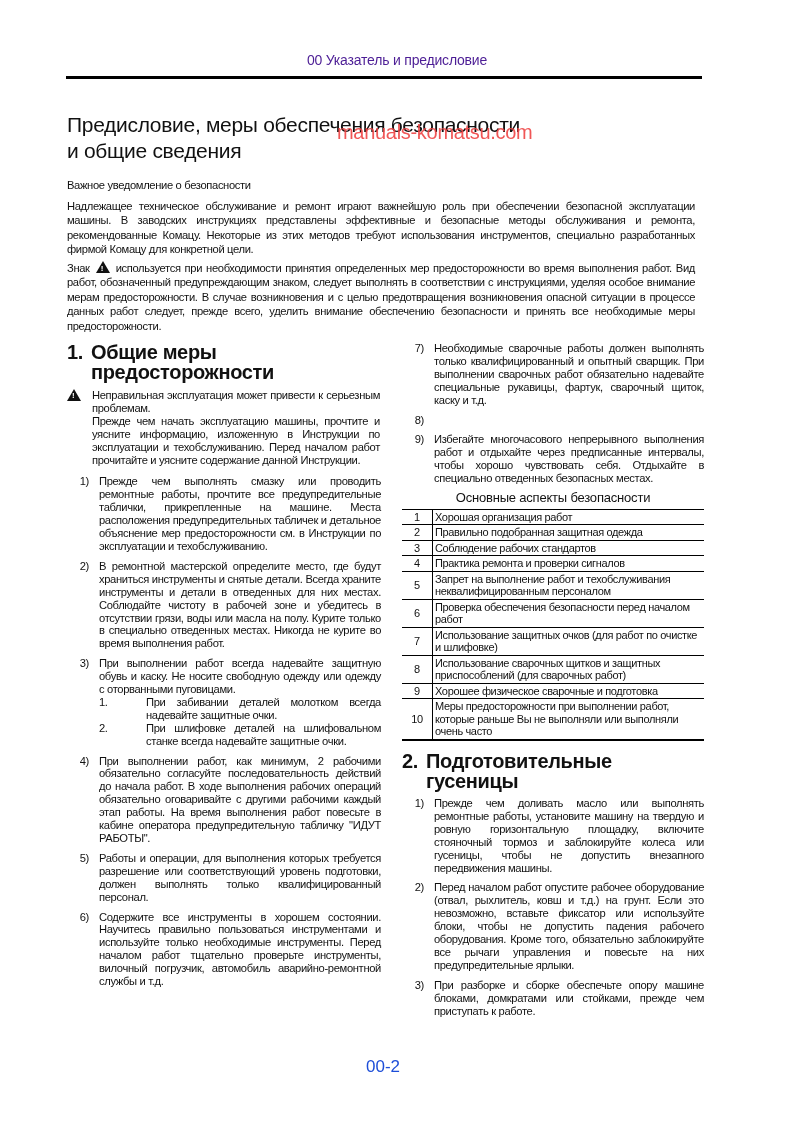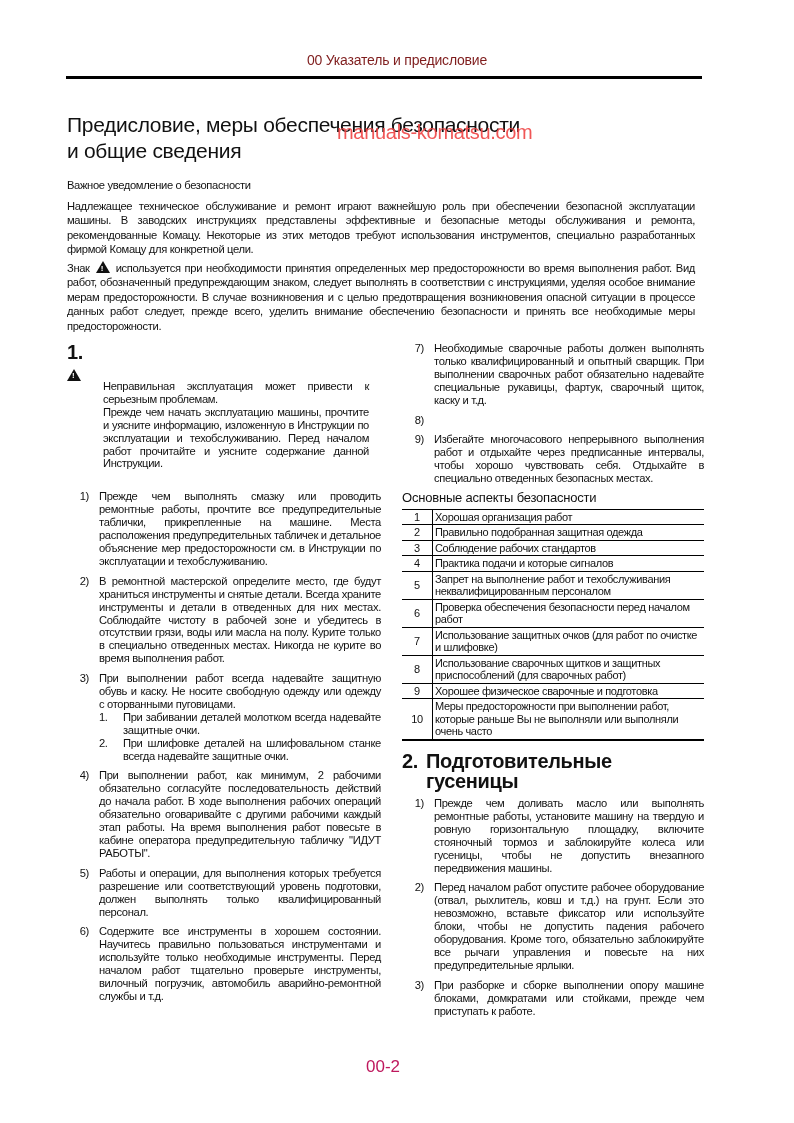--- a/index.html
+++ b/index.html
@@ -1,19 +1,19 @@
 <!DOCTYPE html>
 <html><head>
 <meta charset="utf-8">
 <style>
   html, body { margin: 0; padding: 0; background: #ffffff; }
   body { width: 794px; height: 1123px; position: relative; overflow: hidden;
          font-family: "Liberation Sans", sans-serif; color: #111; }
   .running-head { position: absolute; left: 0; width: 794px; top: 52px; text-align: center;
-                  font-size: 14px; letter-spacing: -0.2px; color: #7f1d1d; }
+                  font-size: 14px; letter-spacing: -0.2px; color: #4c1d95; }
   .head-rule { position: absolute; left: 66px; width: 636px; top: 76px; height: 3px; background: #000; }
   .title { position: absolute; left: 67px; top: 112px; width: 640px; font-size: 21px; font-weight: normal;
            line-height: 26px; letter-spacing: -0.3px; margin: 0; }
   .watermark { position: absolute; left: 337px; top: 121px; font-size: 20px; color: #ef4444;
                letter-spacing: -0.3px; opacity: 0.9; }
   .intro { position: absolute; left: 67px; top: 178px; width: 636px; font-size: 11.2px; line-height: 14.5px;
            letter-spacing: -0.35px; }
   .intro p { margin: 0 8px 4px 0; text-align: justify; }
   .intro .notice { margin-bottom: 6px; }
   .warn-tri { display: inline-block; width: 0; height: 0; border-left: 7px solid transparent;
@@ -23,36 +23,36 @@
 
   .col-left { position: absolute; left: 67px; top: 342px; width: 314px; font-size: 11.2px; line-height: 12.9px;
               letter-spacing: -0.35px; }
   .col-right { position: absolute; left: 402px; top: 342px; width: 302px; font-size: 11.2px; line-height: 12.9px;
                letter-spacing: -0.35px; }
   .sec-title { font-size: 20px; font-weight: bold; line-height: 20px; margin: 0 0 6px 0; display: flex; }
   .sec-num { width: 24px; flex: none; }
   .warn-block { display: flex; margin-bottom: 8px; }
   .warn-block .tri-col { width: 24px; flex: none; padding-top: 1px; }
   .warn-block .warn-tri { margin: 0; }
-  .warn-block p { margin: 12px; text-align: justify; }
+  .warn-block p { margin: 1px; text-align: justify; }
   .item { display: flex; margin: 0 0 7px 0; }
   .item .num { width: 32px; text-align: right; padding-right: 10px; flex: none; box-sizing: border-box; padding-left: 10px; }
   .item .txt { text-align: justify; flex: 1; }
   .sub { display: flex; }
   .sub .snum { width: 24px; flex: none; }
-  .sub .stxt { flex: 1; text-align: justify; }
-
-  .aspects-title { font-size: 13px; margin: 4px 0 4px 0; letter-spacing: -0.2px; }
+  .sub .stxt { flex: 1; text-align: justify; margin-left: 23px; }
+
+  .aspects-title { font-size: 13px; margin: 4px 0 4px 0; letter-spacing: -0.2px; text-align: center; }
   table.aspects { width: 302px; border-collapse: collapse; font-size: 11px; line-height: 12.5px; letter-spacing: -0.35px; }
   table.aspects tr { border-top: 1.5px solid #000; }
   table.aspects tr:last-child { border-bottom: 2px solid #000; }
   table.aspects td { padding: 1px 2px; vertical-align: middle; }
   table.aspects td.n { width: 26px; text-align: center; border-right: 1.5px solid #000; }
   .sec2 { margin-top: 10px; }
-  .page-num { position: absolute; left: 366px; top: 1057px; font-size: 17px; color: #be185d; }
+  .page-num { position: absolute; left: 366px; top: 1057px; font-size: 17px; color: #1d4ed8; }
 </style>
 </head>
 <body>
 
 <div class="running-head">00 Указатель и предисловие</div>
 <div class="head-rule"></div>
 
 <h1 class="title">
   <span>Предисловие, меры обеспечения безопасности</span><br>
   <span>и общие сведения</span>
@@ -65,20 +65,24 @@
   <p>
     <span>Знак</span>
     <span class="warn-tri"></span>
     <span>используется при необходимости принятия определенных мер предосторожности во время выполнения работ. Вид работ, обозначенный предупреждающим знаком, следует выполнять в соответствии с инструкциями, уделяя особое внимание мерам предосторожности. В случае возникновения и с целью предотвращения возникновения опасной ситуации в процессе данных работ следует, прежде всего, уделить внимание обеспечению безопасности и принять все необходимые меры предосторожности.</span>
   </p>
 </div>
 
 <div class="col-left">
   <div class="sec-title">
     <span class="sec-num">1.</span>
+    <span>
+      <span>Общие меры</span><br>
+      <span>предосторожности</span>
+    </span>
   </div>
   <div class="warn-block">
     <div class="tri-col"><span class="warn-tri"></span></div>
     <p style="white-space: pre-line;">Неправильная эксплуатация может привести к серьезным проблемам.
 Прежде чем начать эксплуатацию машины, прочтите и уясните информацию, изложенную в Инструкции по эксплуатации и техобслуживанию. Перед началом работ прочитайте и уясните содержание данной Инструкции.</p>
   </div>
 
   <div class="item">
     <span class="num">1)</span>
     <span class="txt">Прежде чем выполнять смазку или проводить ремонтные работы, прочтите все предупредительные таблички, прикрепленные на машине. Места расположения предупредительных табличек и детальное объяснение мер предосторожности см. в Инструкции по эксплуатации и техобслуживанию.</span>
@@ -138,21 +142,21 @@
     <tr>
           <td class="n">2</td>
           <td>Правильно подобранная защитная одежда</td>
         </tr>
     <tr>
           <td class="n">3</td>
           <td>Соблюдение рабочих стандартов</td>
         </tr>
     <tr>
           <td class="n">4</td>
-          <td>Практика подачи и которые сигналов</td>
+          <td>Практика ремонта и проверки сигналов</td>
         </tr>
     <tr>
           <td class="n">5</td>
           <td>Запрет на выполнение работ и техобслуживания неквалифицированным персоналом</td>
         </tr>
     <tr>
           <td class="n">6</td>
           <td>Проверка обеспечения безопасности перед началом работ</td>
         </tr>
     <tr>
@@ -184,17 +188,17 @@
   <div class="item">
     <span class="num">1)</span>
     <span class="txt">Прежде чем доливать масло или выполнять ремонтные работы, установите машину на твердую и ровную горизонтальную площадку, включите стояночный тормоз и заблокируйте колеса или гусеницы, чтобы не допустить внезапного передвижения машины.</span>
   </div>
   <div class="item">
     <span class="num">2)</span>
     <span class="txt">Перед началом работ опустите рабочее оборудование (отвал, рыхлитель, ковш и т.д.) на грунт. Если это невозможно, вставьте фиксатор или используйте блоки, чтобы не допустить падения рабочего оборудования. Кроме того, обязательно заблокируйте все рычаги управления и повесьте на них предупредительные ярлыки.</span>
   </div>
   <div class="item">
     <span class="num">3)</span>
-    <span class="txt">При разборке и сборке выполнении опору машине блоками, домкратами или стойками, прежде чем приступать к работе.</span>
+    <span class="txt">При разборке и сборке обеспечьте опору машине блоками, домкратами или стойками, прежде чем приступать к работе.</span>
   </div>
 </div>
 
 <div class="page-num">00-2</div>
 
 </body></html>

